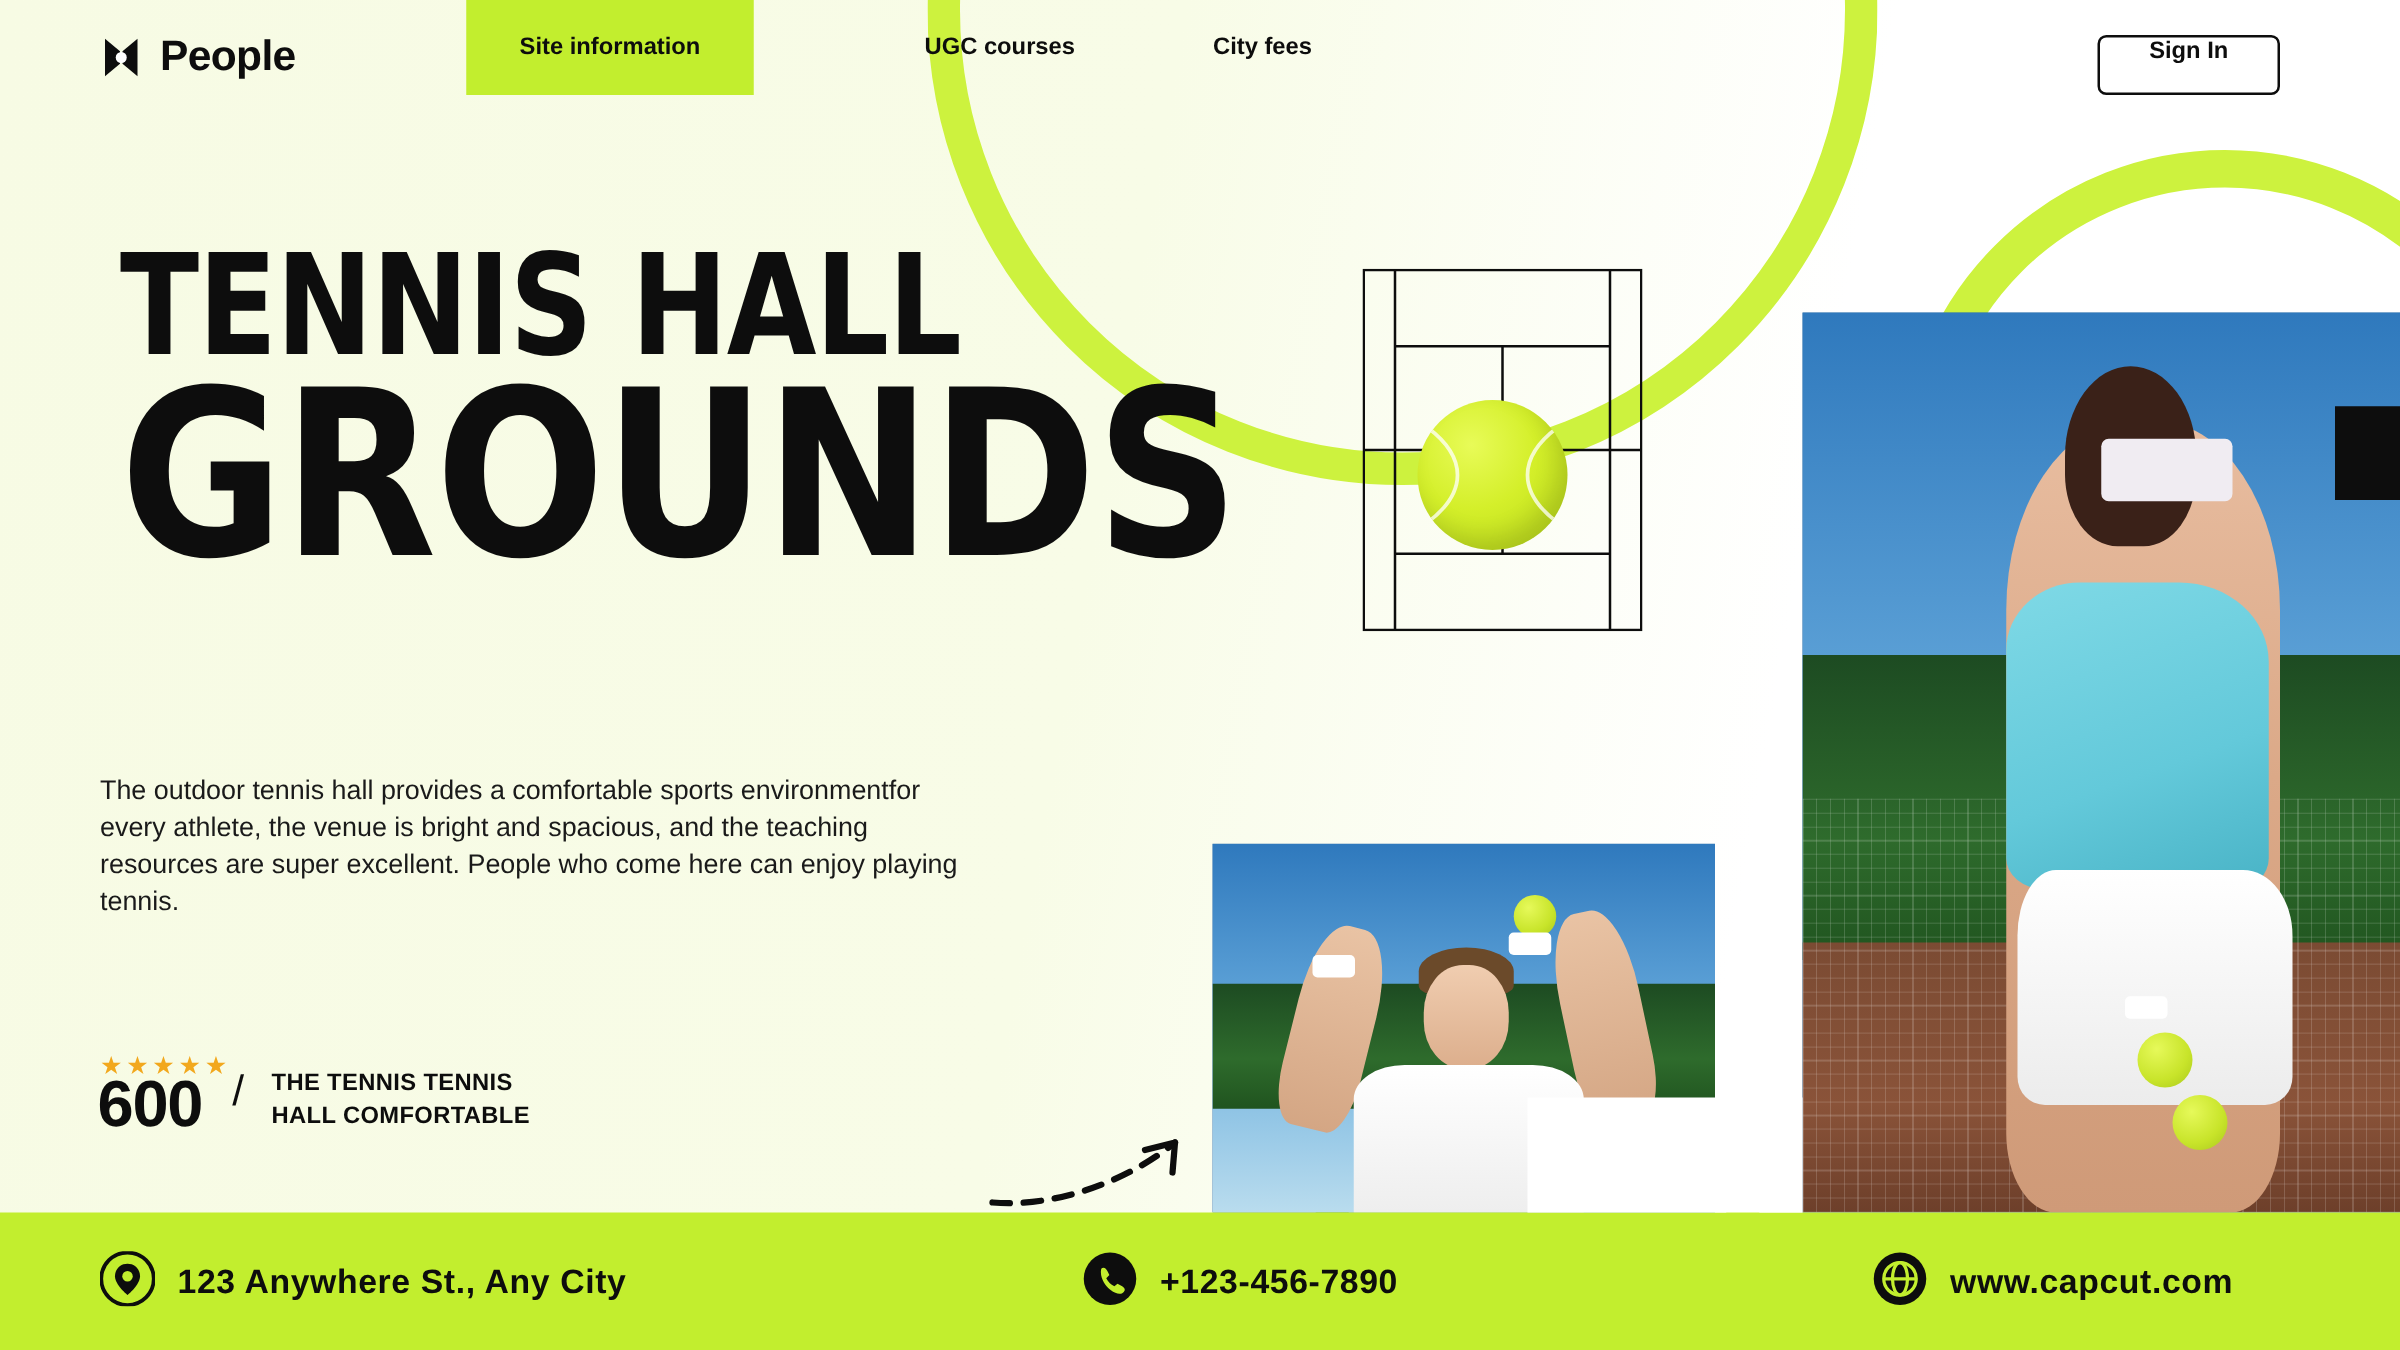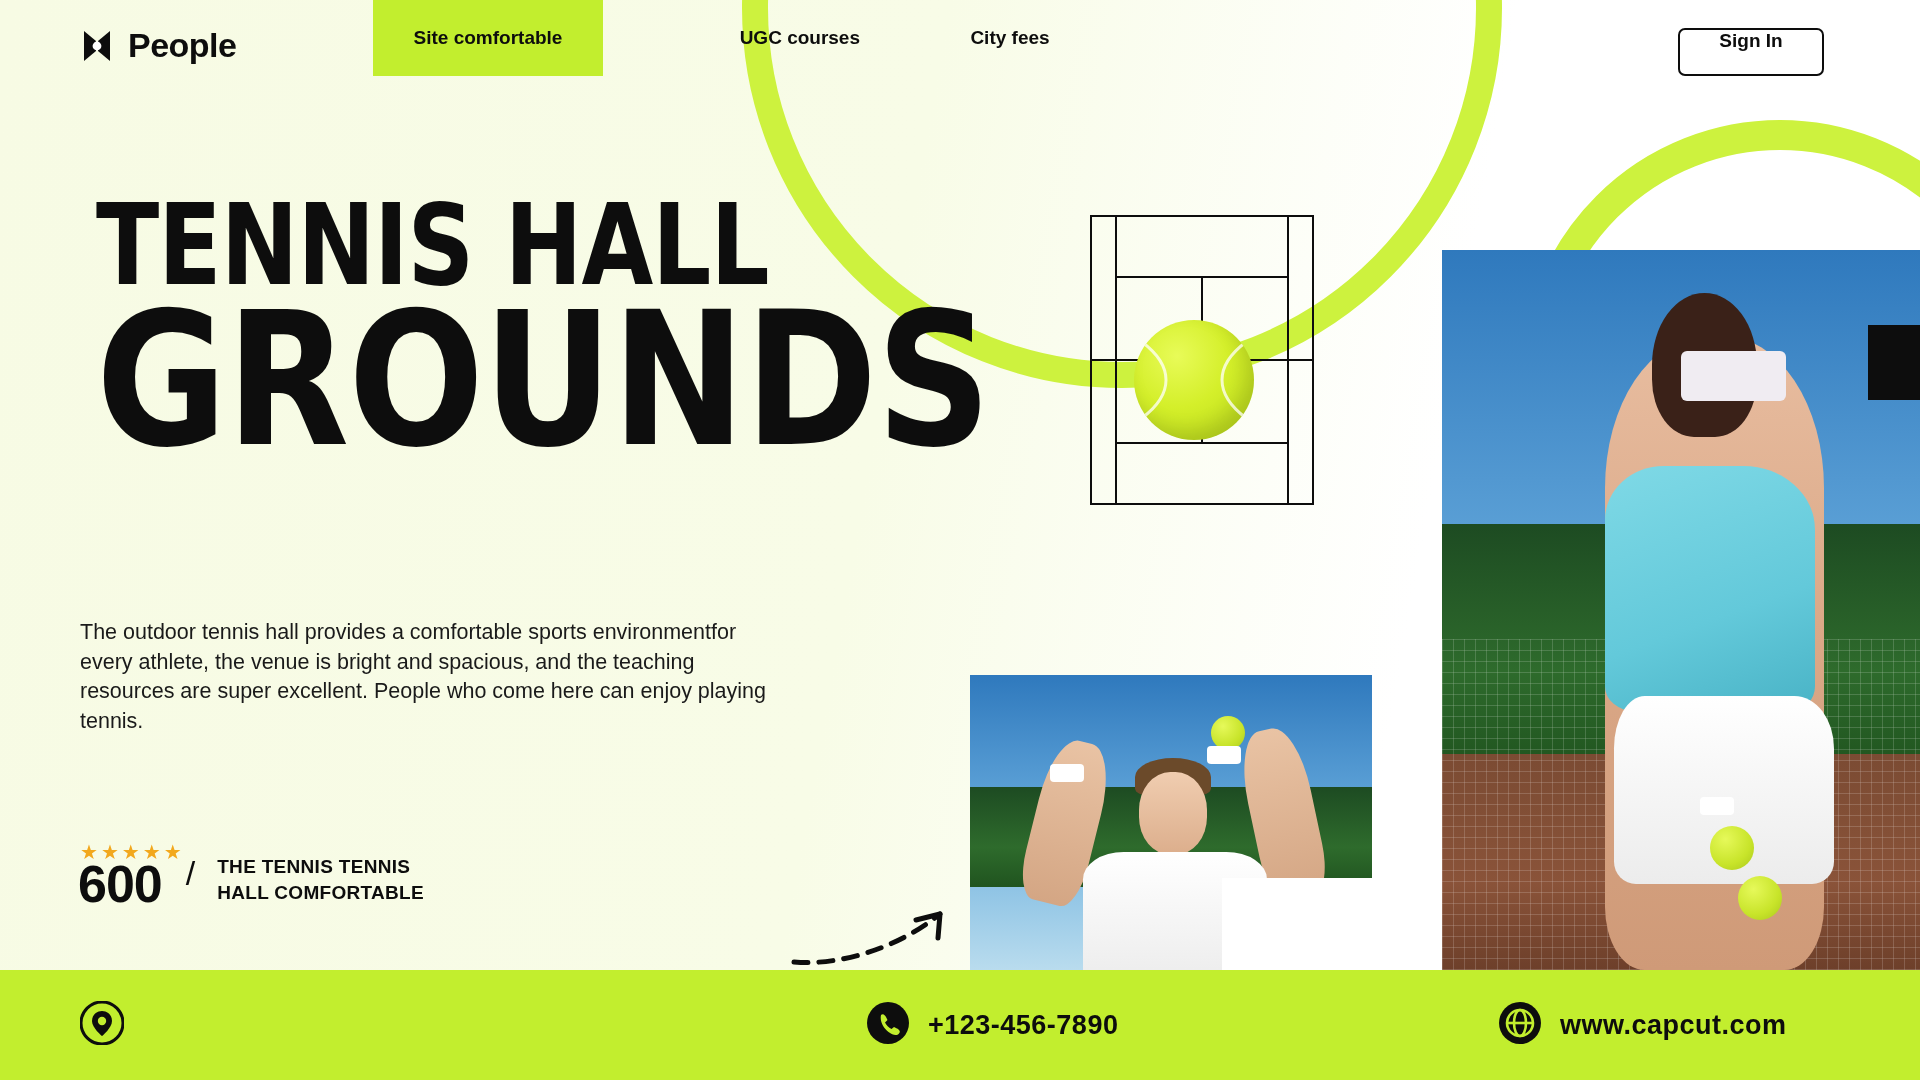--- a/index.html
+++ b/index.html
@@ -258,21 +258,21 @@
         <svg viewBox="0 0 34 38" width="34" height="38">
           <path d="M4 4 L4 34 L16 24 L16 14 Z" fill="#0d0d0d"></path>
           <path d="M30 4 L30 34 L18 24 L18 14 Z" fill="#0d0d0d"></path>
           <circle cx="17" cy="19" r="4.4" fill="#ffffff"></circle>
         </svg>
       </span>
       <span class="logo-text">People</span>
     </div>
 
     <div class="nav-item nav-1 active">
-      <span>Site comfortable</span>
+      <span>Site information</span>
     </div>
     <div class="nav-item nav-2">
       <span>UGC courses</span>
     </div>
     <div class="nav-item nav-3">
       <span>City fees</span>
     </div>
 
     <div class="signin">
       <span>Sign In</span>
@@ -360,20 +360,21 @@
   <div class="footer">
 
     <div class="f-item f-1">
       <span>
         <svg viewBox="0 0 44 44" width="44" height="44">
           <circle cx="22" cy="22" r="21" fill="none" stroke="#0d0d0d" stroke-width="3"></circle>
           <path d="M22 10 C16 10 12 14.5 12 20 C12 27 22 35 22 35 C22 35 32 27 32 20 C32 14.5 28 10 22 10 Z" fill="#0d0d0d"></path>
           <circle cx="22" cy="20" r="4.2" fill="#c2ee2e"></circle>
         </svg>
       </span>
+      <span class="f-text">123 Anywhere St., Any City</span>
     </div>
 
     <div class="f-item f-2">
       <span>
         <svg viewBox="0 0 44 44" width="44" height="44">
           <circle cx="22" cy="22" r="21" fill="#0d0d0d"></circle>
           <path d="M15 14 c2-2 4 0 5 2 l1.5 3 -2.5 2.5 c1.5 3 3.5 5 6.5 6.5 L28 26 l3 1.5 c2 1 4 3 2 5 -2 2.5 -6 2 -10.5 -1.5 C18 27.5 13.5 21 15 14 Z" fill="#c2ee2e"></path>
         </svg>
       </span>
       <span class="f-text">+123-456-7890</span>

